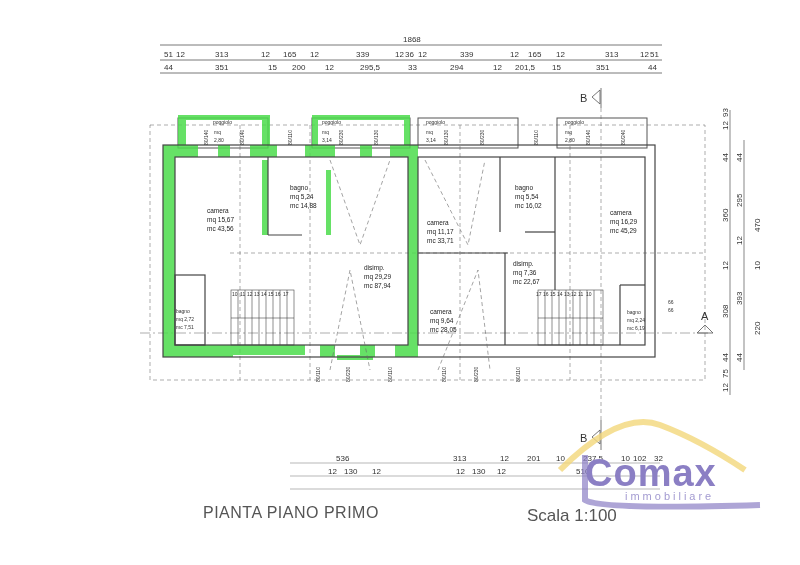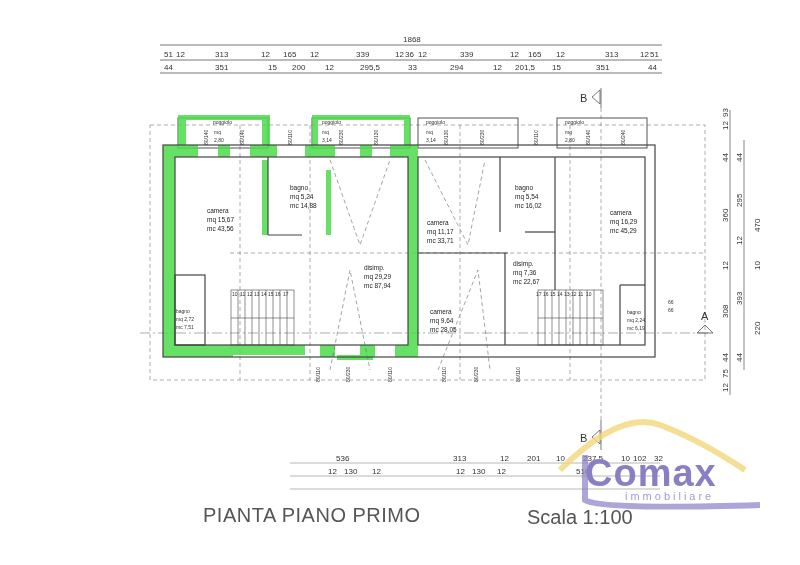--- a/index.html
+++ b/index.html
@@ -1,22 +1,22 @@
 <!DOCTYPE html>
 <html><head>
 <meta charset="utf-8">
 <style>
   html, body { margin:0; padding:0; background:#ffffff; }
   body { width:800px; height:565px; position:relative; overflow:hidden; font-family:"Liberation Sans", sans-serif; color:#333; }
   #plan { position:absolute; left:0; top:0; width:800px; height:565px; }
   .dim { font-family:"Liberation Sans", sans-serif; font-size:8px; fill:#333; }
   .room { font-family:"Liberation Sans", sans-serif; font-size:6.5px; fill:#222; }
   .tiny { font-family:"Liberation Sans", sans-serif; font-size:5px; fill:#333; }
-  .title { position:absolute; left:203px; top:504px; font-size:20px; color:#555; letter-spacing:0.5px; }
-  .scale { position:absolute; left:527px; top:506px; font-size:20px; color:#555; }
+  .title { position:absolute; left:203px; top:504px; font-size:16px; color:#555; letter-spacing:0.5px; }
+  .scale { position:absolute; left:527px; top:506px; font-size:17px; color:#555; }
   .logo-text { position:absolute; left:585px; top:452px; font-size:38px; font-weight:bold; color:#8b7fc4; letter-spacing:1px; }
   .logo-sub { position:absolute; left:625px; top:490px; font-size:11px; color:#a39bd1; letter-spacing:3px; }
 </style>
 </head>
 <body>
 
 <svg id="plan" viewBox="0 0 800 565" xmlns="http://www.w3.org/2000/svg">
 
   <g stroke="#555" stroke-width="0.8">
     <line x1="160" y1="45" x2="662" y2="45"></line>

